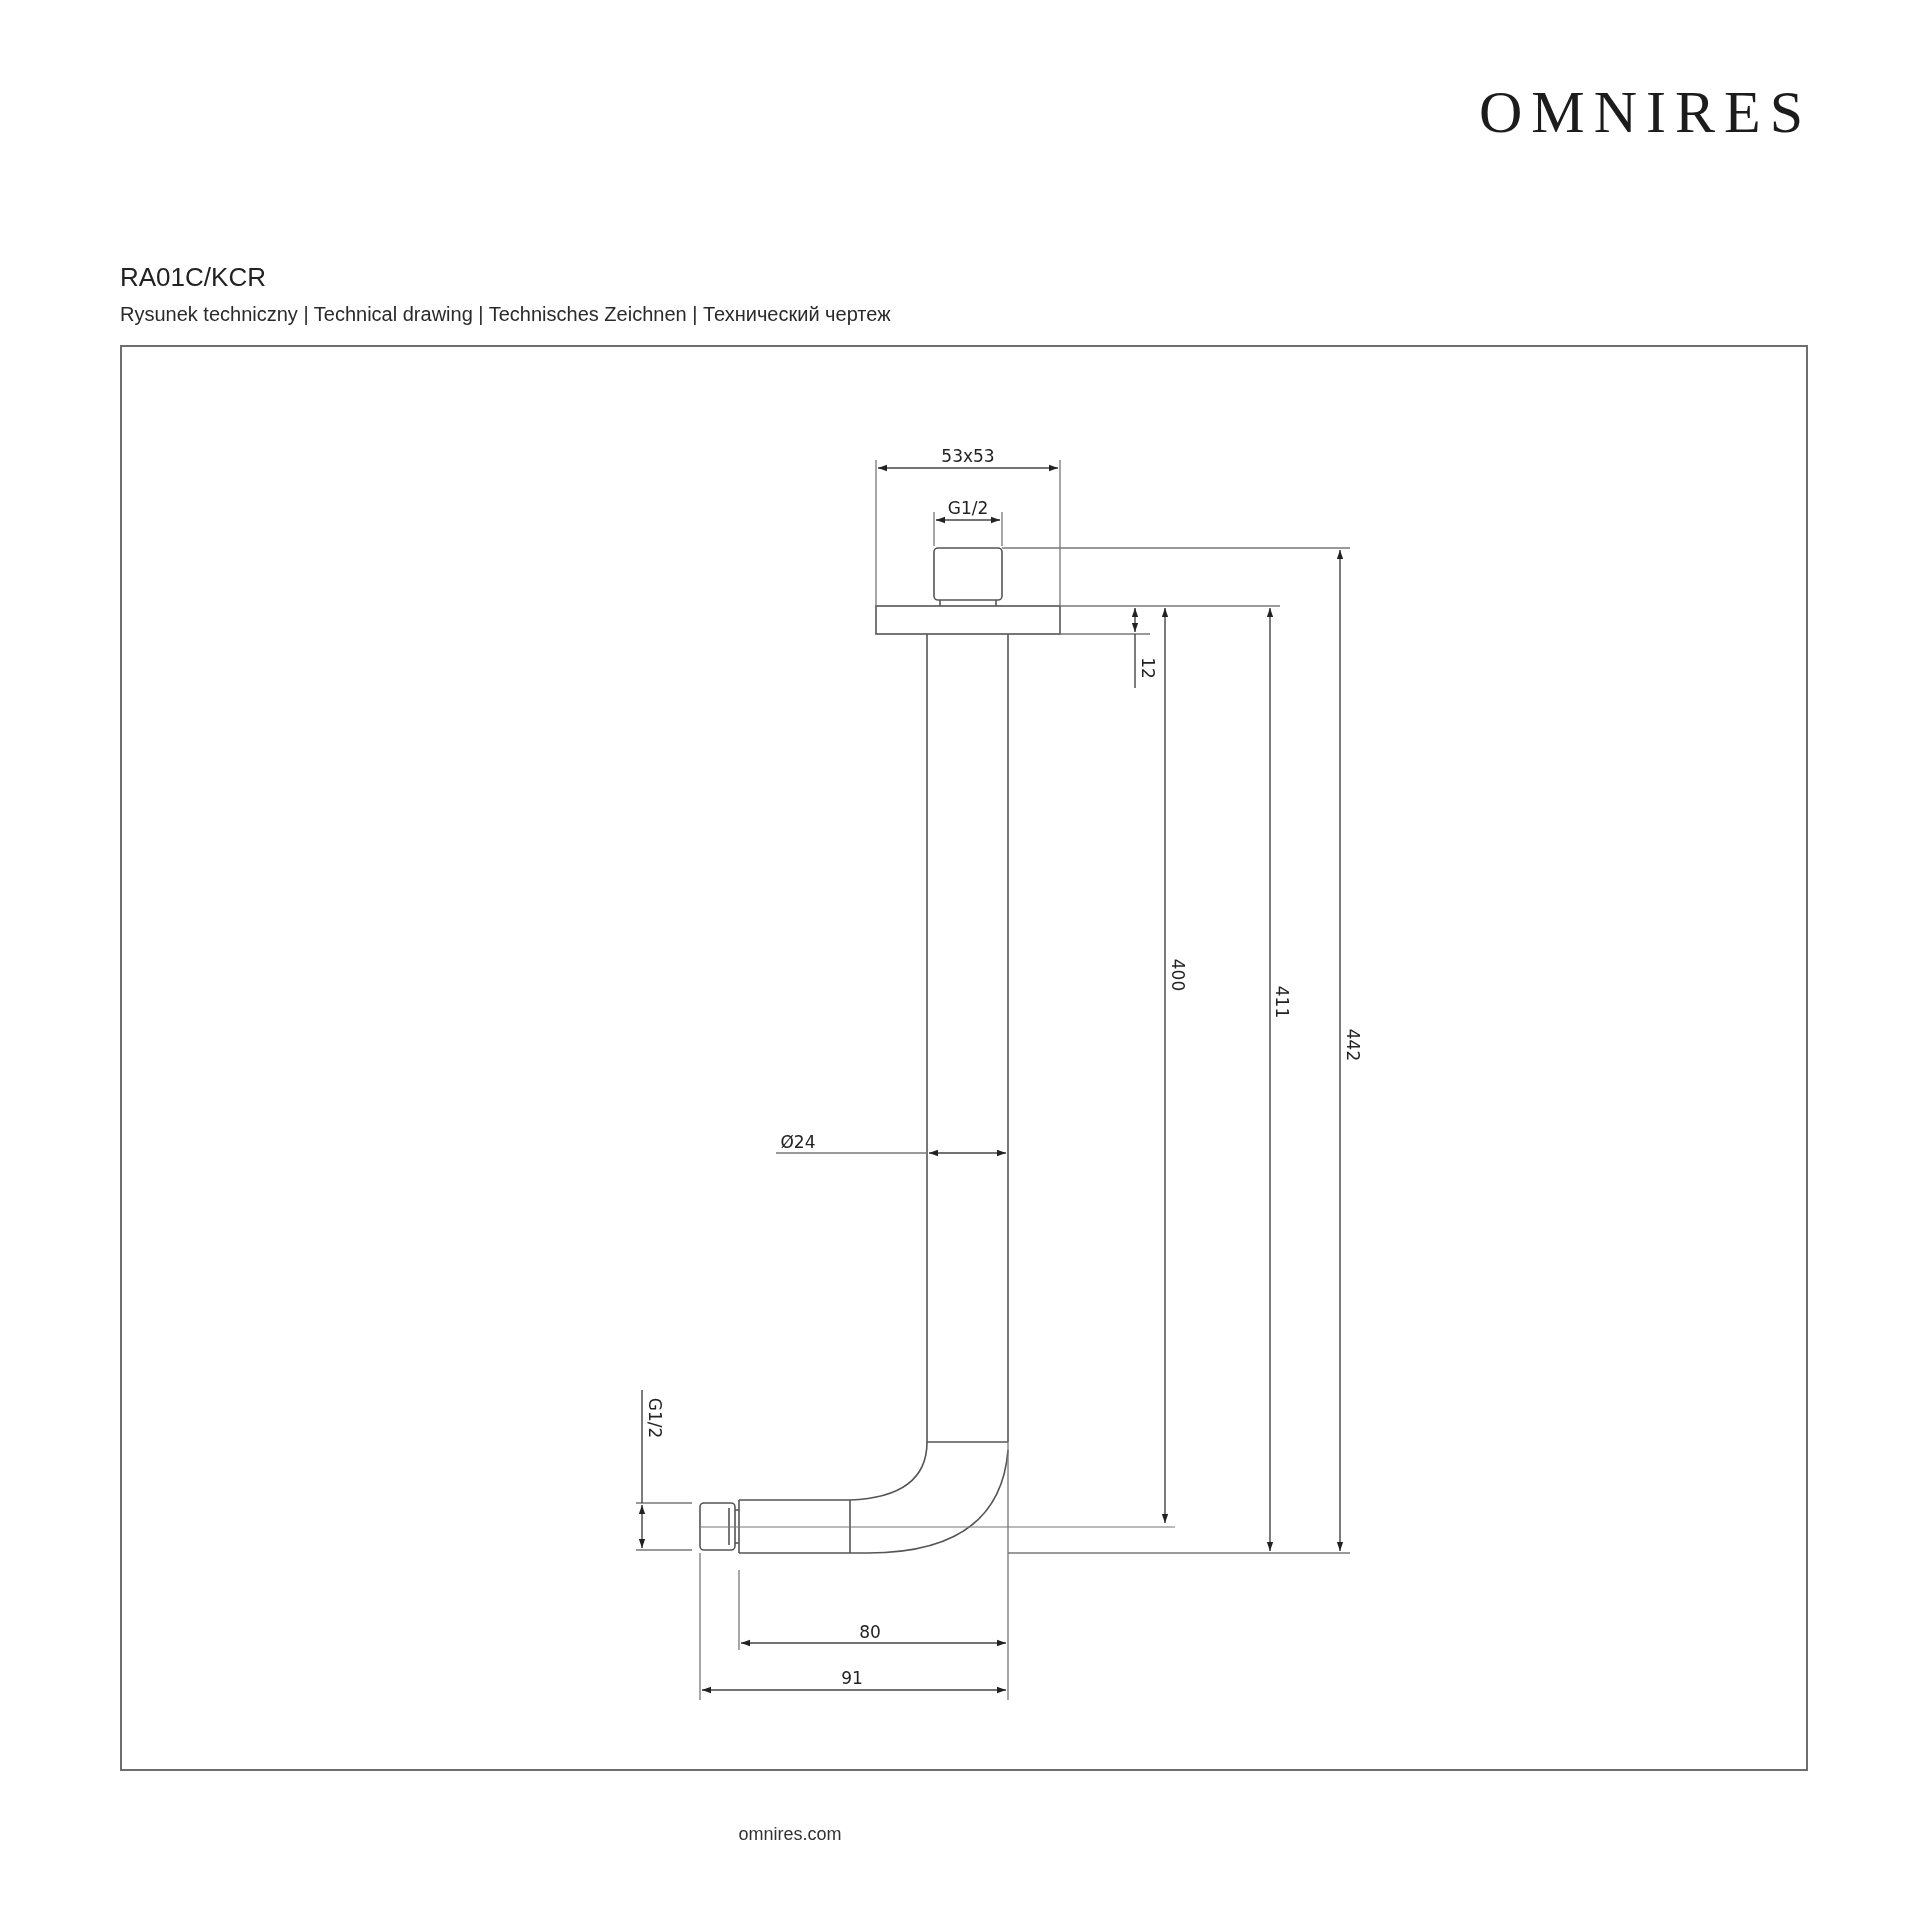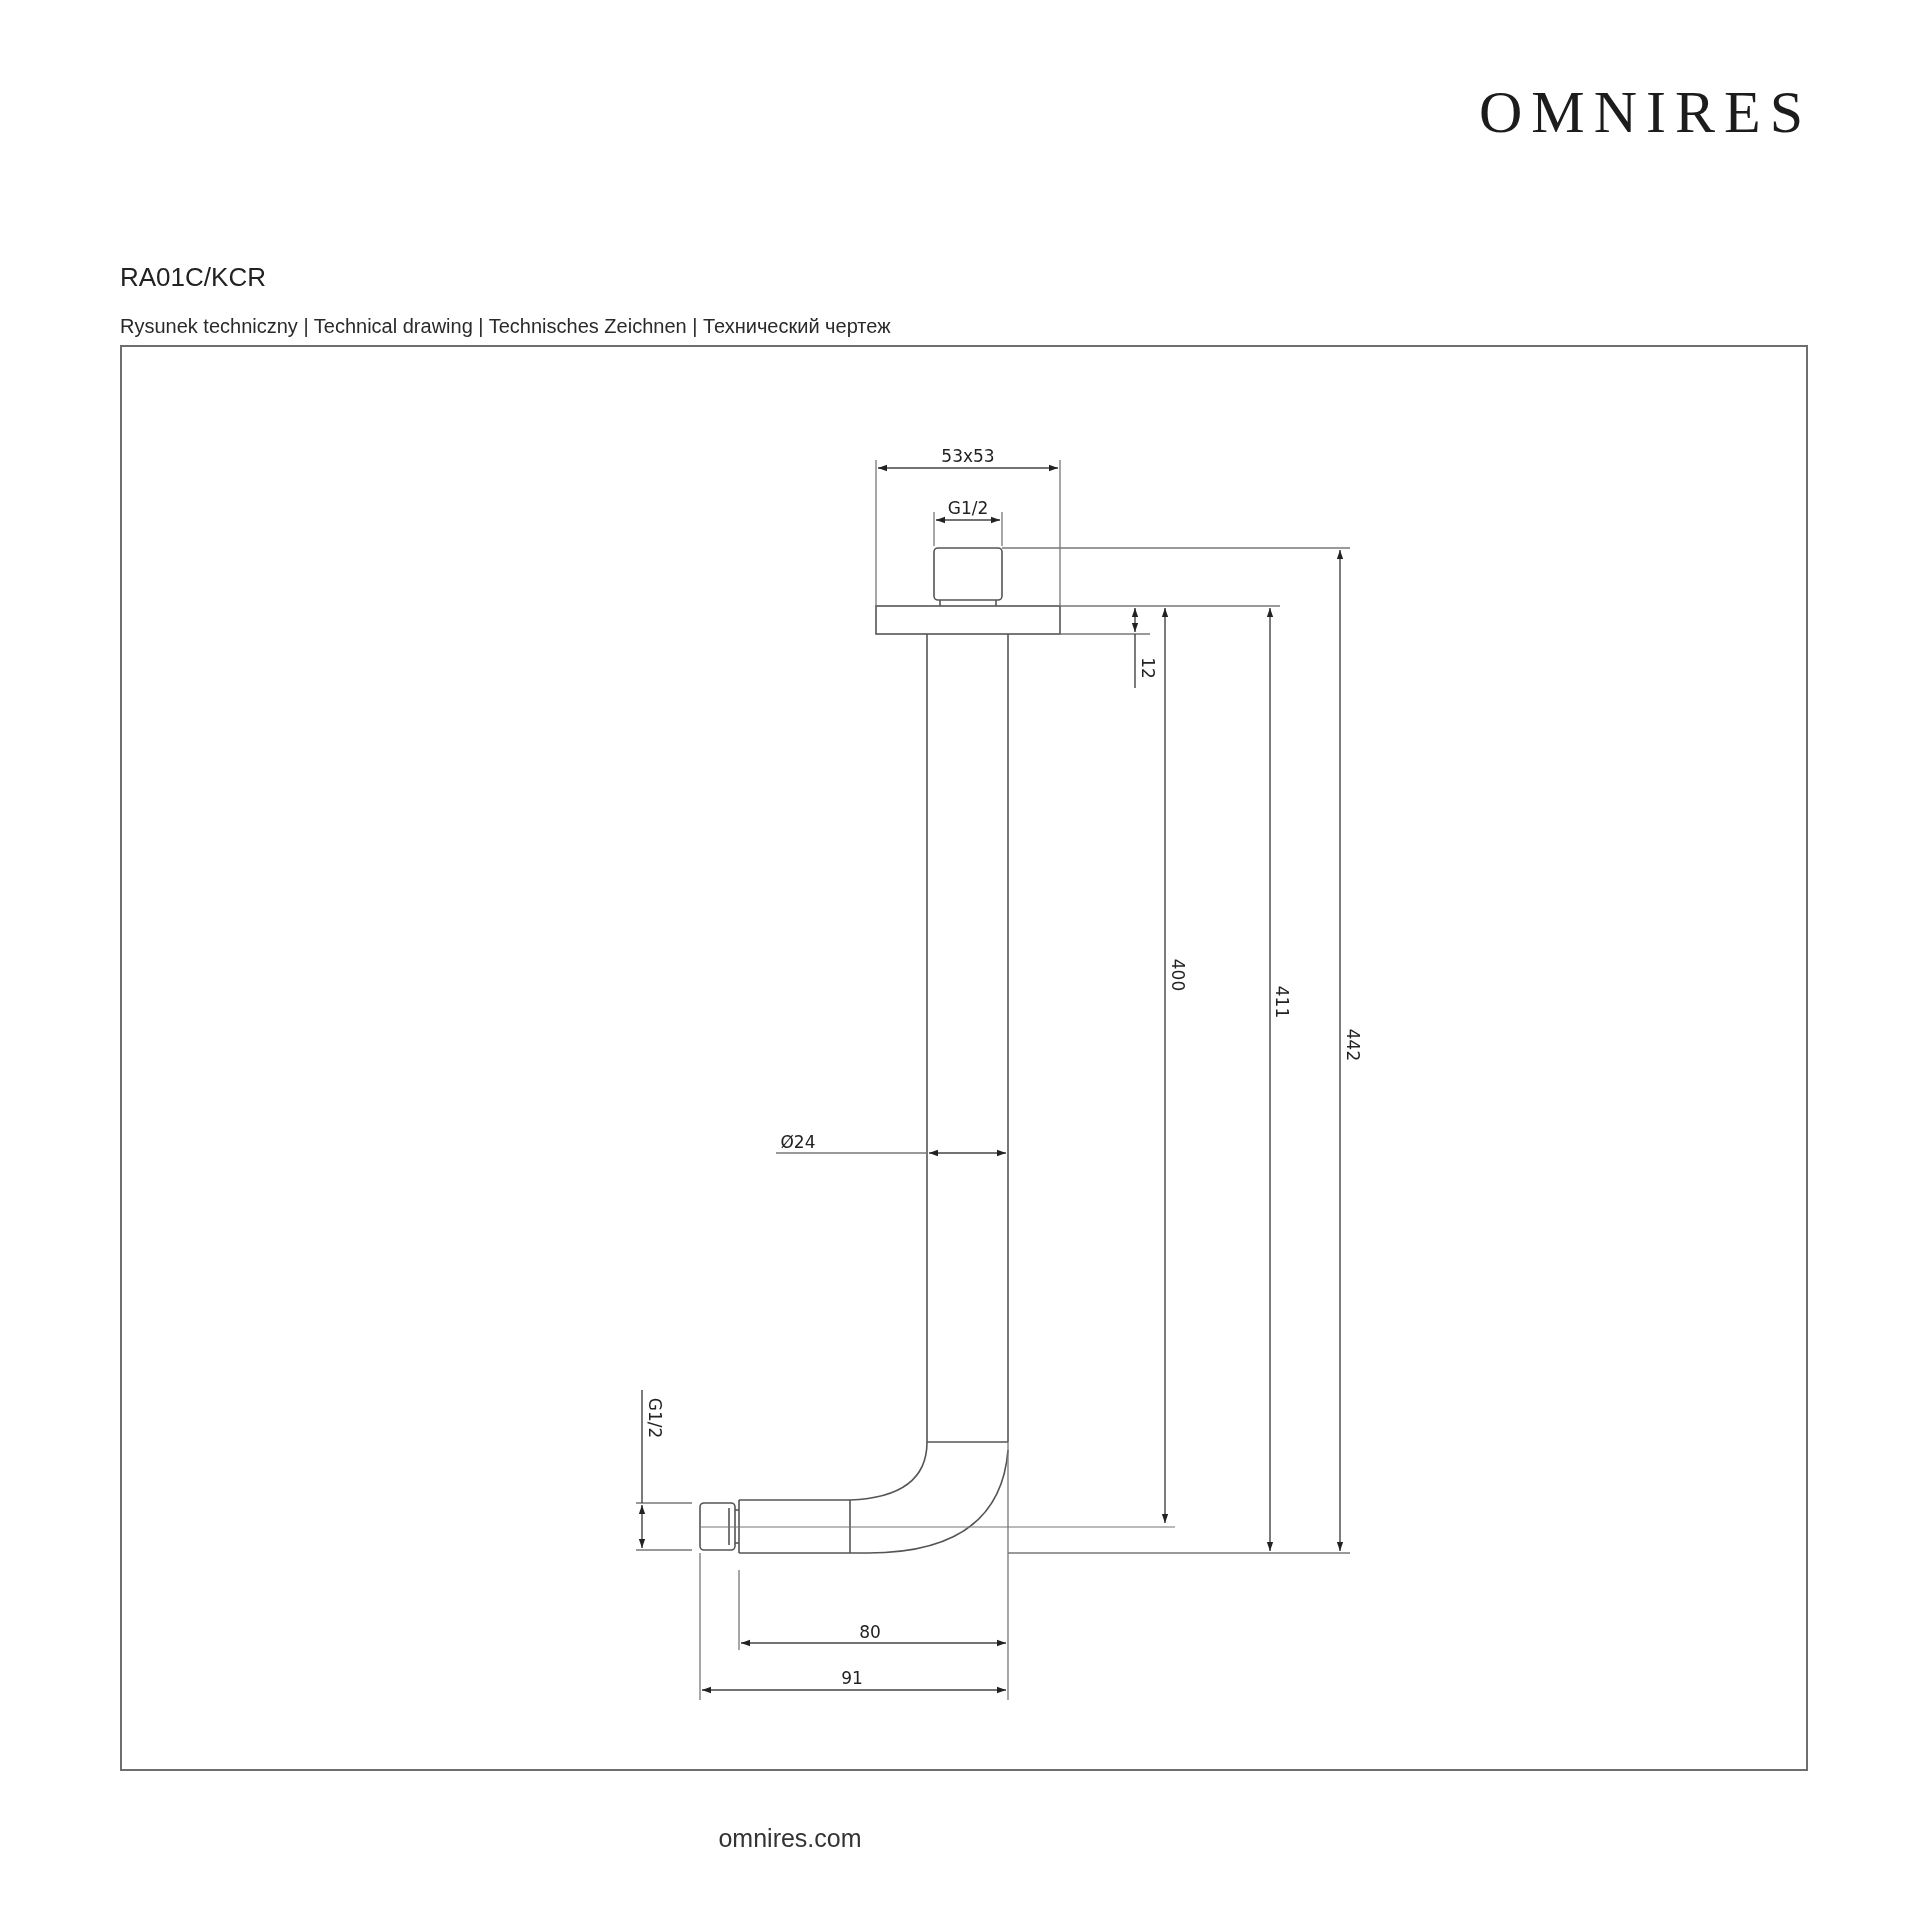--- a/index.html
+++ b/index.html
@@ -1,22 +1,22 @@
 <!DOCTYPE html>
 <html><head>
 <meta charset="utf-8">
 <style>
   html, body { margin: 0; padding: 0; background: #ffffff; }
   body { width: 1920px; height: 1920px; position: relative; overflow: hidden; font-family: "Liberation Sans", "DejaVu Sans", sans-serif; color: #1a1a1a; }
   .brand { position: absolute; top: 78px; right: 108px; font-family: "Liberation Serif", "DejaVu Serif", serif; font-size: 60px; letter-spacing: 9px; color: #1c1c1c; font-weight: normal; }
   .product-code { position: absolute; left: 120px; top: 262px; font-size: 26px; color: #222; }
-  .subtitle { position: absolute; left: 120px; top: 303px; font-size: 20px; color: #2a2a2a; margin-top: 12px; }
+  .subtitle { position: absolute; left: 120px; top: 303px; font-size: 20px; color: #2a2a2a; }
   .frame { position: absolute; left: 120px; top: 345px; width: 1688px; height: 1426px; border: 2px solid #6e6e6e; box-sizing: border-box; }
   .drawing { position: absolute; left: 0; top: 0; }
-  .footer { position: absolute; top: 1824px; left: 0; width: 1580px; text-align: center; font-size: 25px; color: #333; }
+  .footer { position: absolute; top: 1824px; left: 0; width: 1580px; text-align: center; font-size: 18px; color: #333; }
   .dim-text { font-family: "DejaVu Sans", sans-serif; font-size: 17px; fill: #222; }
 </style>
 </head>
 <body>
 
 <div class="brand">OMNIRES</div>
 <div class="product-code">RA01C/KCR</div>
 <div class="subtitle">Rysunek techniczny | Technical drawing | Technisches Zeichnen | Технический чертеж</div>
 
 <div class="frame"></div>

